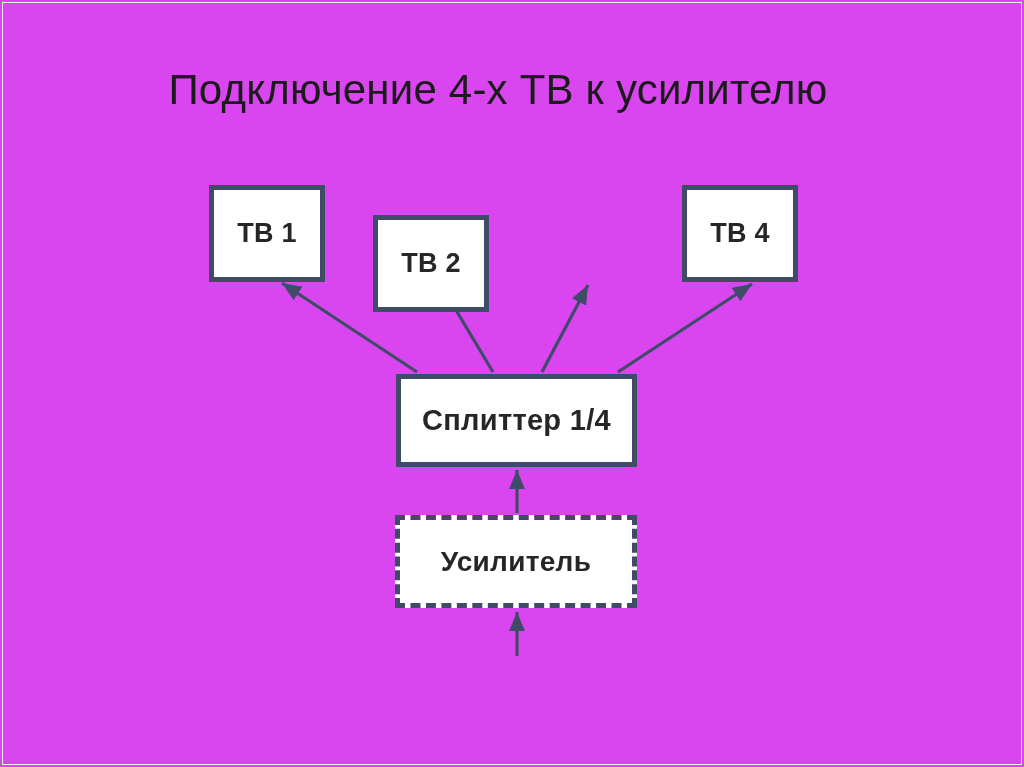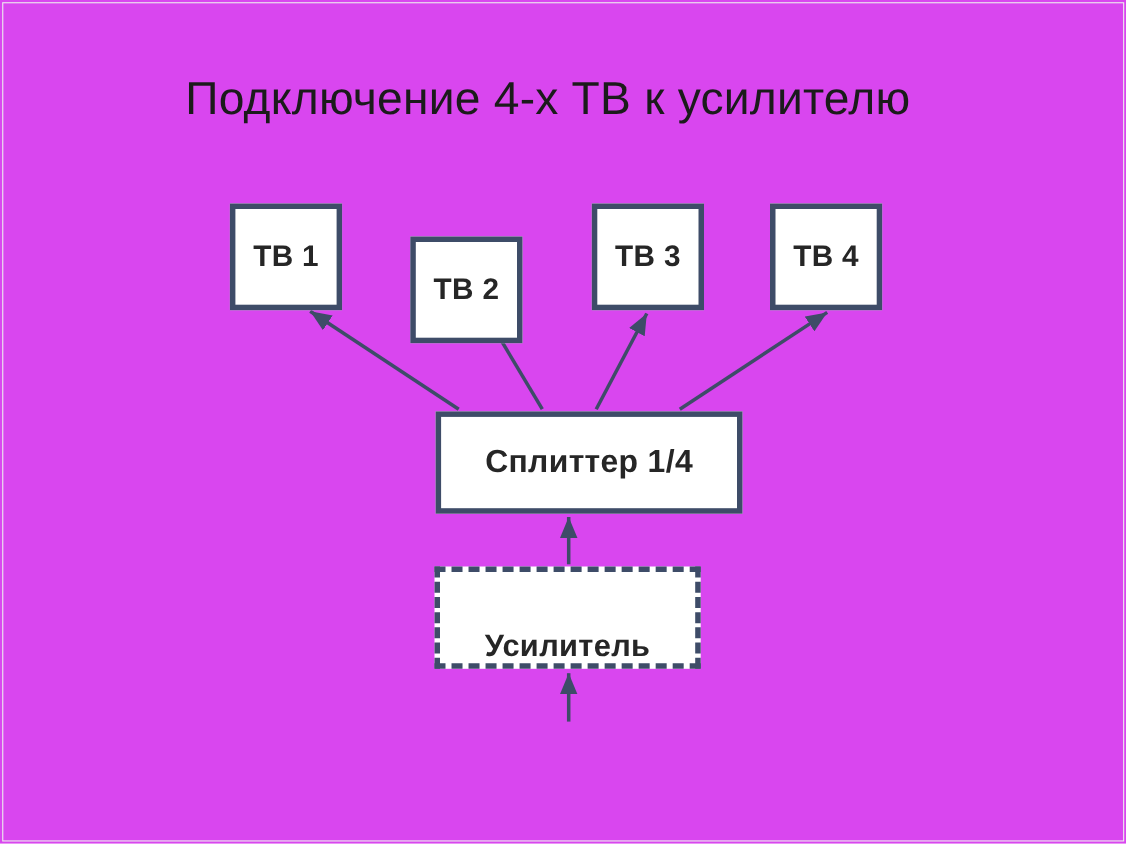--- a/index.html
+++ b/index.html
@@ -42,33 +42,32 @@
     align-items: center;
     justify-content: center;
   }
   .node .node-label {
     color: #262626;
     font-size: 27px;
     font-weight: 600;
     letter-spacing: 0.3px;
     white-space: nowrap;
   }
-  .tv-box { top: 185px; width: 102px; height: 97px; align-items: center; }
+  .tv-box { top: 185px; width: 116px; height: 97px; align-items: center; }
   .tv-1 { left: 209px; }
   .tv-2 { left: 373px; margin-top: 30px; }
   .tv-3 { left: 538px; }
-  .tv-4 { left: 700px; }
+  .tv-4 { left: 682px; }
   .splitter-box {
-    left: 396px; top: 374px; width: 279px; height: 93px;
+    left: 396px; top: 374px; width: 241px; height: 93px;
   }
   .splitter-box .node-label { font-size: 29px; }
   .amplifier-box {
     left: 395px; top: 515px; width: 242px; height: 93px;
     border-style: dashed;
-    align-items: flex-end;
   }
   .amplifier-box .node-label { font-size: 28px; }
   .input-label {
     position: absolute;
     left: 437px;
     top: 650px;
     width: 160px;
     text-align: center;
     font-size: 27px;
     font-weight: 600;
@@ -106,23 +105,20 @@
     <line x1="517" y1="513" x2="517" y2="470" marker-end="url(#arrowhead)"></line>
     <line x1="517" y1="656" x2="517" y2="612" marker-end="url(#arrowhead)"></line>
   </svg>
 
   <div class="node tv-box tv-1">
     <span class="node-label">ТВ 1</span>
   </div>
   <div class="node tv-box tv-2">
     <span class="node-label">ТВ 2</span>
   </div>
-  <div class="node tv-box tv-3">
-    <span class="node-label">ТВ 3</span>
-  </div>
   <div class="node tv-box tv-4">
     <span class="node-label">ТВ 4</span>
   </div>
 
   <div class="node splitter-box">
     <span class="node-label">Сплиттер 1/4</span>
   </div>
 
   <div class="node amplifier-box">
     <span class="node-label">Усилитель</span>

